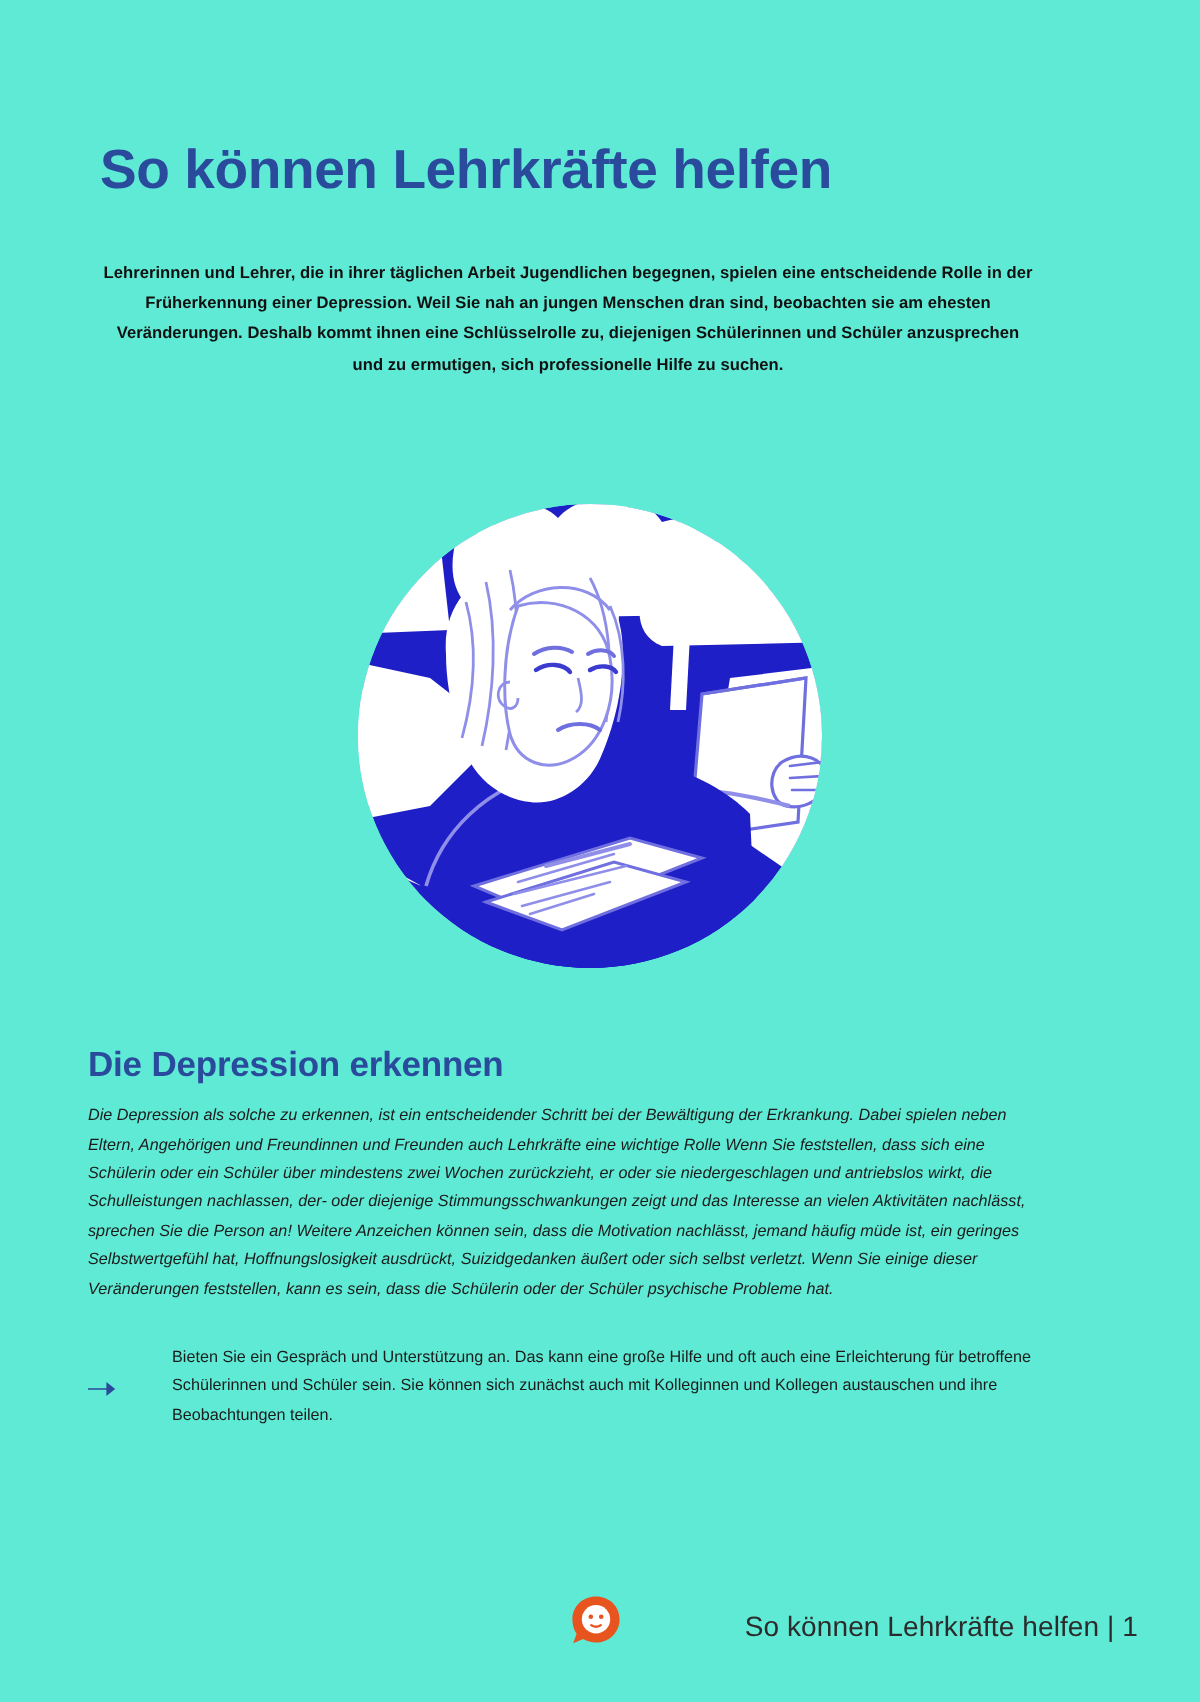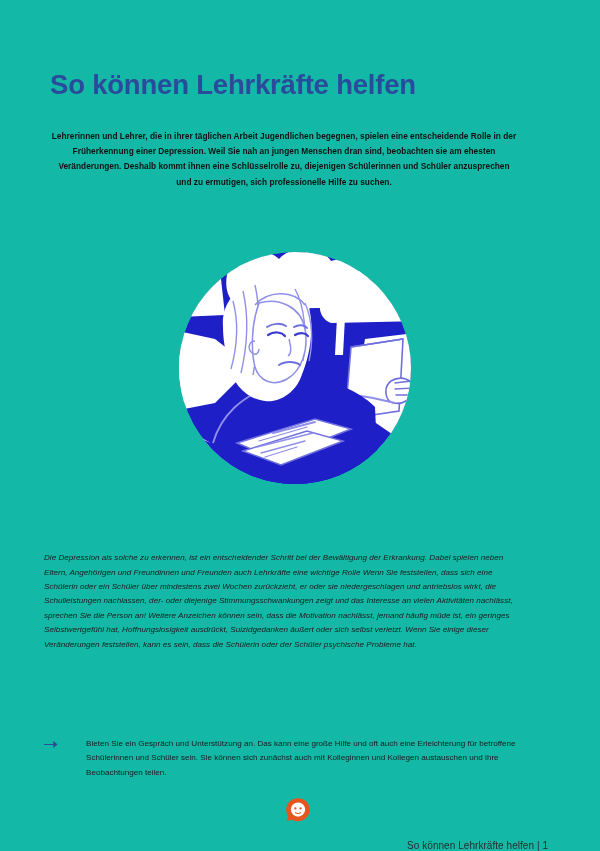--- a/index.html
+++ b/index.html
@@ -11,21 +11,21 @@
     height: 851px;
     background: #ffffff;
     font-family: "Liberation Sans", sans-serif;
     overflow: hidden;
     position: relative;
   }
 
   .page {
     position: absolute;
     inset: 0;
-    background: #14b8a6;
+    background: #5eead4;
     box-sizing: border-box;
     padding: 0;
   }
 
   
   .page-title {
     position: absolute;
     left: 50px;
     top: 52px;
     width: 500px;
@@ -86,24 +86,24 @@
     color: #1b1b1b;
     line-height: 1.78;
     letter-spacing: 0.01px;
     font-style: italic;
   }
 
   
   .bullet-row {
     position: absolute;
     left: 44px;
-    top: 737px;
+    top: 672px;
     width: 480px;
     display: flex;
-    align-items: flex-start;
+    align-items: center;
   }
   .bullet-arrow {
     flex: 0 0 auto;
     width: 18px;
     padding-top: 2px;
     color: #2a4a9c;
     line-height: 1;
   }
   .bullet-arrow svg { display: block; }
   .bullet-text {
@@ -125,27 +125,26 @@
   .footer-logo {
     position: absolute;
     left: 285px;
     top: 0;
     width: 26px;
     height: 26px;
   }
   .footer-logo svg { display: block; width: 100%; height: 100%; }
   .footer-text {
     position: absolute;
-    right: 52px;
+    right: 31px;
     top: 8px;
-    font-size: 10px;
+    font-size: 14px;
     color: #2b2b2b;
     letter-spacing: 0.05px;
     white-space: nowrap;
-    margin-top: 35px;
   }
 </style>
 </head>
 <body>
 
 <div class="page">
 
   <h1 class="page-title">So können Lehrkräfte helfen</h1>
 
   <p class="intro">Lehrerinnen und Lehrer, die in ihrer täglichen Arbeit Jugendlichen begegnen, spielen eine entscheidende Rolle in der Früherkennung einer Depression. Weil Sie nah an jungen Menschen dran sind, beobachten sie am ehesten Veränderungen. Deshalb kommt ihnen eine Schlüsselrolle zu, diejenigen Schülerinnen und Schüler anzusprechen und zu ermutigen, sich professionelle Hilfe zu suchen.</p>
@@ -228,20 +227,21 @@
         <path d="M100 62 C112 48 138 46 150 62" stroke="#8f8fea" stroke-width="1.5" fill="none"></path>
 
         <path d="M82 200 L160 176 L196 186 L120 216 Z" fill="#ffffff" stroke="#6f6fe0" stroke-width="1.5"></path>
         <path d="M88 208 L152 188 L188 198 L126 222 Z" fill="#ffffff" stroke="#6f6fe0" stroke-width="1.5"></path>
         <path d="M104 198 L152 184 M102 204 L158 190 M106 210 L150 198 M110 214 L142 204" stroke="#8f8fea" stroke-width="1.3" fill="none" stroke-linecap="round"></path>
         <path d="M118 190 L160 179" stroke="#8f8fea" stroke-width="2" fill="none" stroke-linecap="round"></path>
       </g>
     </svg>
   </div>
 
+  <h2 class="section-heading">Die Depression erkennen</h2>
 
   <p class="body-copy">Die Depression als solche zu erkennen, ist ein entscheidender Schritt bei der Bewältigung der Erkrankung. Dabei spielen neben Eltern, Angehörigen und Freundinnen und Freunden auch Lehrkräfte eine wichtige Rolle  Wenn Sie feststellen, dass sich eine Schülerin oder ein Schüler über mindestens zwei Wochen zurückzieht, er oder sie niedergeschlagen und antriebslos wirkt, die Schulleistungen nachlassen, der- oder diejenige Stimmungsschwankungen zeigt und das Interesse an vielen Aktivitäten nachlässt, sprechen Sie die Person an! Weitere Anzeichen können sein, dass die Motivation nachlässt, jemand häufig müde ist, ein geringes Selbstwertgefühl hat, Hoffnungslosigkeit ausdrückt, Suizidgedanken äußert oder sich selbst verletzt. Wenn Sie einige dieser Veränderungen feststellen, kann es sein, dass die Schülerin oder der Schüler psychische Probleme hat.</p>
 
   <div class="bullet-row">
     <span class="bullet-arrow">
       <svg width="14" height="11" viewBox="0 0 14 11" xmlns="http://www.w3.org/2000/svg" aria-hidden="true">
         <path d="M0 5.1 H9.2 V2.0 L13.6 5.5 L9.2 9.0 V5.9 H0 Z" fill="#2a4a9c"></path>
       </svg>
     </span>
     <span class="bullet-text">Bieten Sie ein Gespräch und Unterstützung an. Das kann eine große Hilfe und oft auch eine Erleichterung für betroffene Schülerinnen und Schüler sein. Sie können sich zunächst auch mit Kolleginnen und Kollegen austauschen und ihre Beobachtungen teilen.</span>

